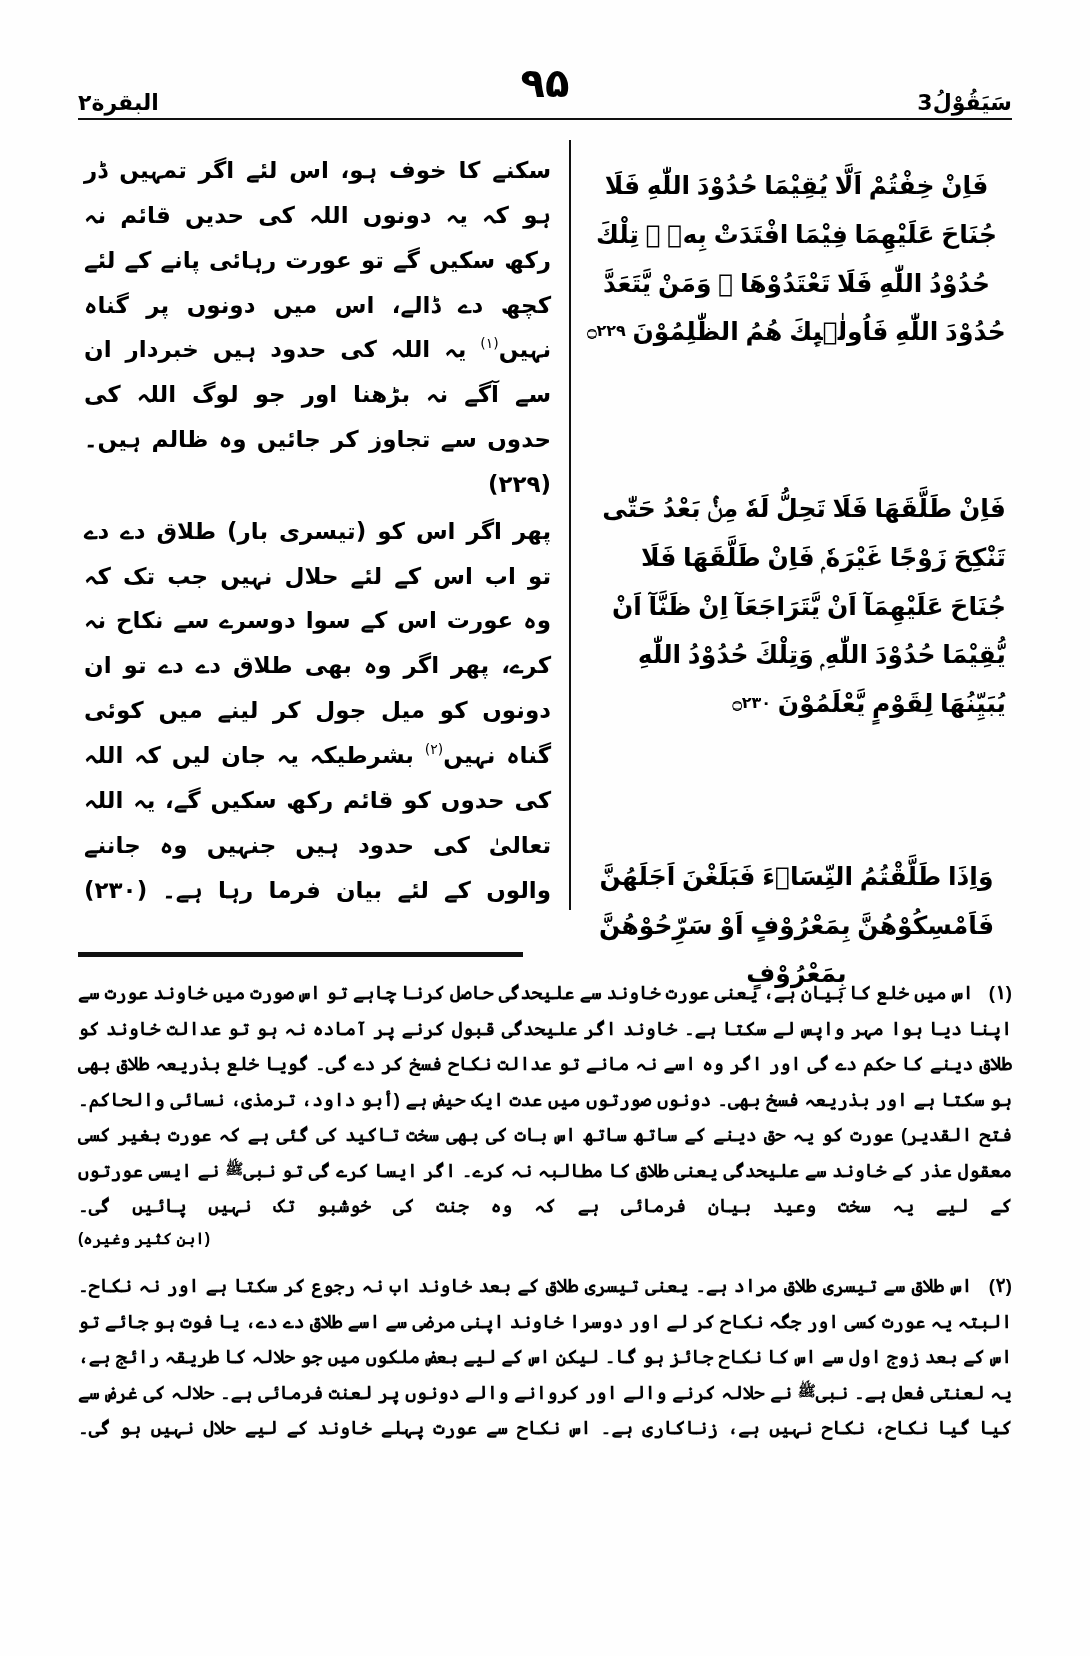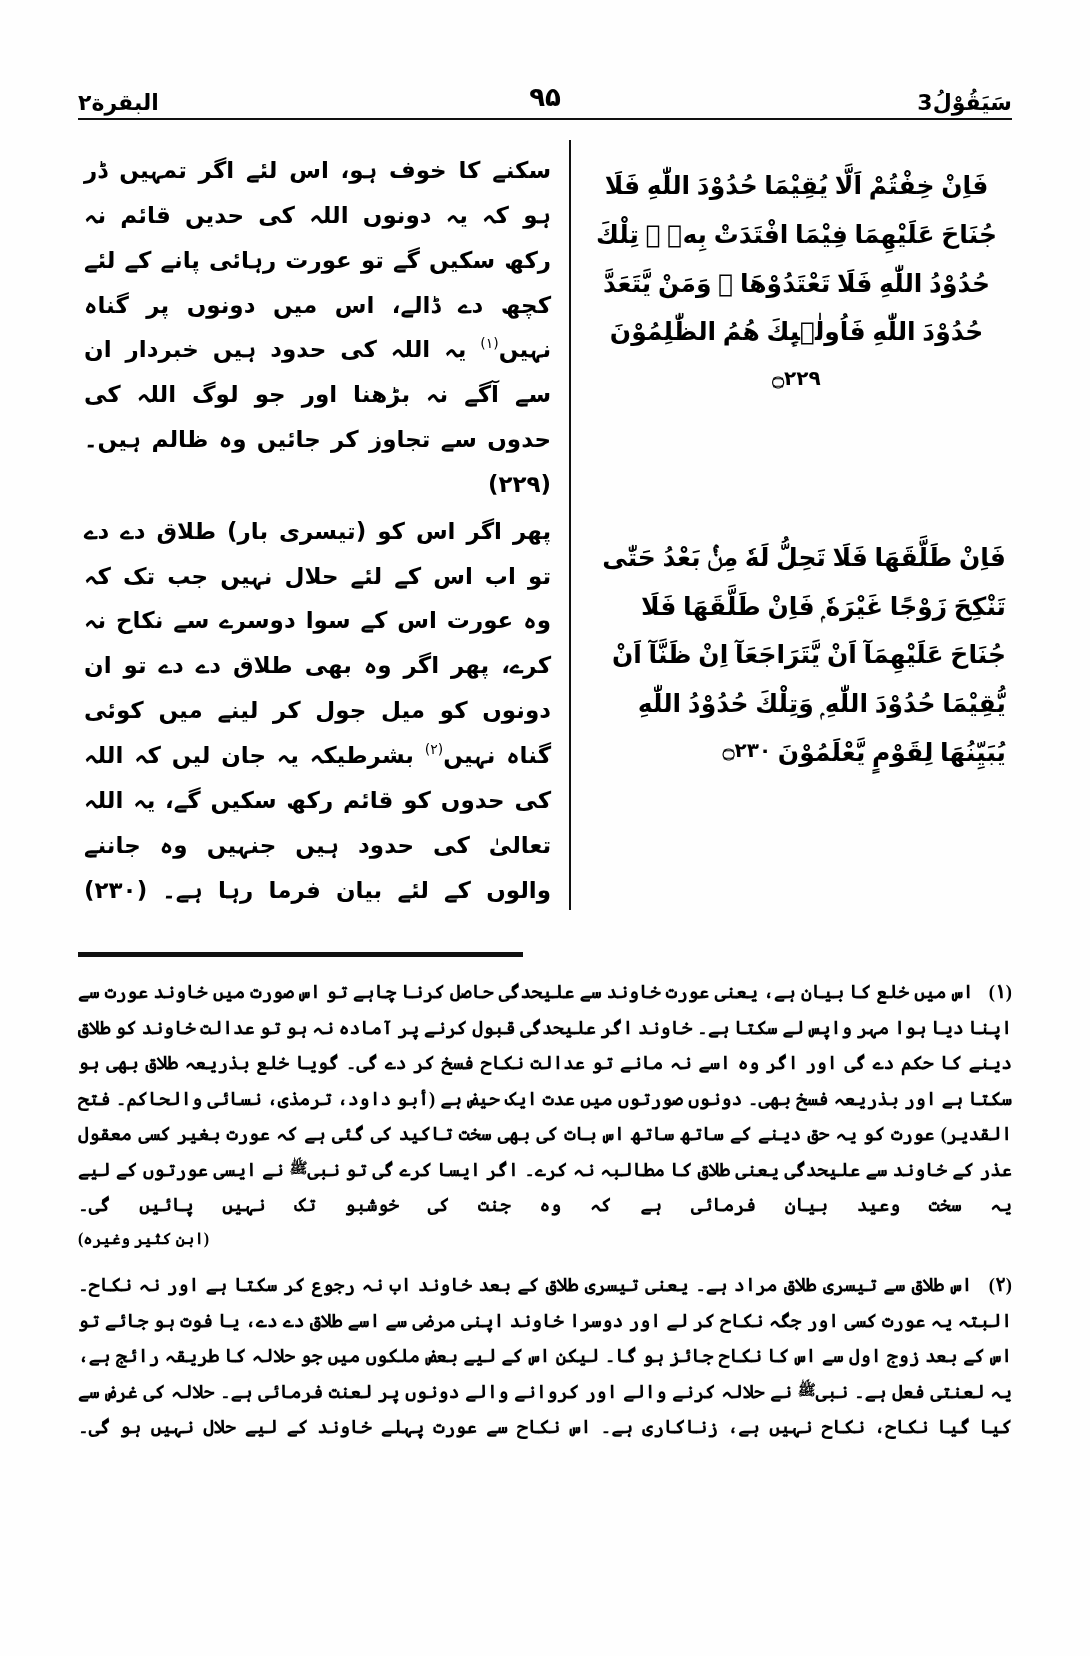--- a/index.html
+++ b/index.html
@@ -36,28 +36,28 @@
   }
   .header-side {
     font-family: "DejaVu Sans", "Liberation Sans", sans-serif;
     font-size: 22px;
     font-weight: 700;
     line-height: 1;
     white-space: nowrap;
     letter-spacing: -1px;
   }
   .header-center {
-    font-size: 26px;
+    font-size: 40px;
     font-weight: 700;
     line-height: 1;
     position: absolute;
     left: 0;
     right: 0;
     text-align: center;
-    bottom: 4px;
+    bottom: 11px;
   }
   .header-rule {
     position: absolute;
     top: 118px;
     left: 78px;
     right: 78px;
     height: 2px;
     background: #111;
   }
 
@@ -98,21 +98,21 @@
     font-weight: 700;
     line-height: 1.95;
     letter-spacing: -0.5px;
     word-spacing: -2px;
     margin: 0 0 6px 0;
   }
   .ayah-block.b1 { margin-top: 14px; }
   .ayah-block.b2 { margin-top: 128px; text-align: right; }
   .ayah-block.b3 { margin-top: 124px; }
   .ayah-mark {
-    font-size: 20px;
+    font-size: 16px;
     vertical-align: 4px;
   }
 
   .urdu-para {
     direction: rtl;
     text-align: justify;
     text-align-last: justify;
     font-family: "DejaVu Sans", "Liberation Sans", sans-serif;
     font-size: 23px;
     font-weight: 600;
@@ -142,21 +142,21 @@
     position: absolute;
     top: 975px;
     left: 78px;
     right: 78px;
     direction: rtl;
   }
   .footnote {
     direction: rtl;
     text-align: justify;
     text-align-last: justify;
-    font-family: Liberation Serif, serif;
+    font-family: Liberation Sans, sans-serif;
     font-size: 18.5px;
     font-weight: 600;
     line-height: 1.92;
     letter-spacing: -0.3px;
     margin: 0 0 14px 0;
   }
   .footnote .fn-marker {
     font-weight: 700;
     margin-left: 10px;
   }
@@ -187,20 +187,23 @@
 
     <div class="col-arabic">
       <p class="ayah-block b1">
         <span>فَاِنْ خِفْتُمْ اَلَّا يُقِيْمَا حُدُوْدَ اللّٰهِ فَلَا جُنَاحَ عَلَيْهِمَا فِيْمَا افْتَدَتْ بِهٖ ۭ تِلْكَ حُدُوْدُ اللّٰهِ فَلَا تَعْتَدُوْهَا ۚ وَمَنْ يَّتَعَدَّ حُدُوْدَ اللّٰهِ فَاُولٰۗىِٕكَ هُمُ الظّٰلِمُوْنَ</span>
         <span class="ayah-mark">۝۲۲۹</span>
       </p>
       <p class="ayah-block b2">
         <span>فَاِنْ طَلَّقَهَا فَلَا تَحِلُّ لَهٗ مِنْۢ بَعْدُ حَتّٰى تَنْكِحَ زَوْجًا غَيْرَهٗ ۭ فَاِنْ طَلَّقَهَا فَلَا جُنَاحَ عَلَيْهِمَآ اَنْ يَّتَرَاجَعَآ اِنْ ظَنَّآ اَنْ يُّقِيْمَا حُدُوْدَ اللّٰهِ ۭ وَتِلْكَ حُدُوْدُ اللّٰهِ يُبَيِّنُهَا لِقَوْمٍ يَّعْلَمُوْنَ</span>
         <span class="ayah-mark">۝۲۳۰</span>
       </p>
+      <p class="ayah-block b3">
+        <span>وَاِذَا طَلَّقْتُمُ النِّسَاۗءَ فَبَلَغْنَ اَجَلَهُنَّ فَاَمْسِكُوْهُنَّ بِمَعْرُوْفٍ اَوْ سَرِّحُوْهُنَّ بِمَعْرُوْفٍ</span>
+      </p>
     </div>
 
     <div class="col-divider"></div>
 
     <div class="col-urdu">
       <p class="urdu-para">
         <span>سکنے کا خوف ہو، اس لئے اگر تمہیں ڈر ہو کہ یہ دونوں اللہ کی حدیں قائم نہ رکھ سکیں گے تو عورت رہائی پانے کے لئے کچھ دے ڈالے، اس میں دونوں پر گناہ نہیں</span><sup>(۱)</sup>
         <span>یہ اللہ کی حدود ہیں خبردار ان سے آگے نہ بڑھنا اور جو لوگ اللہ کی حدوں سے تجاوز کر جائیں وہ ظالم ہیں۔</span>
         <span>(۲۲۹)</span>
       </p>

